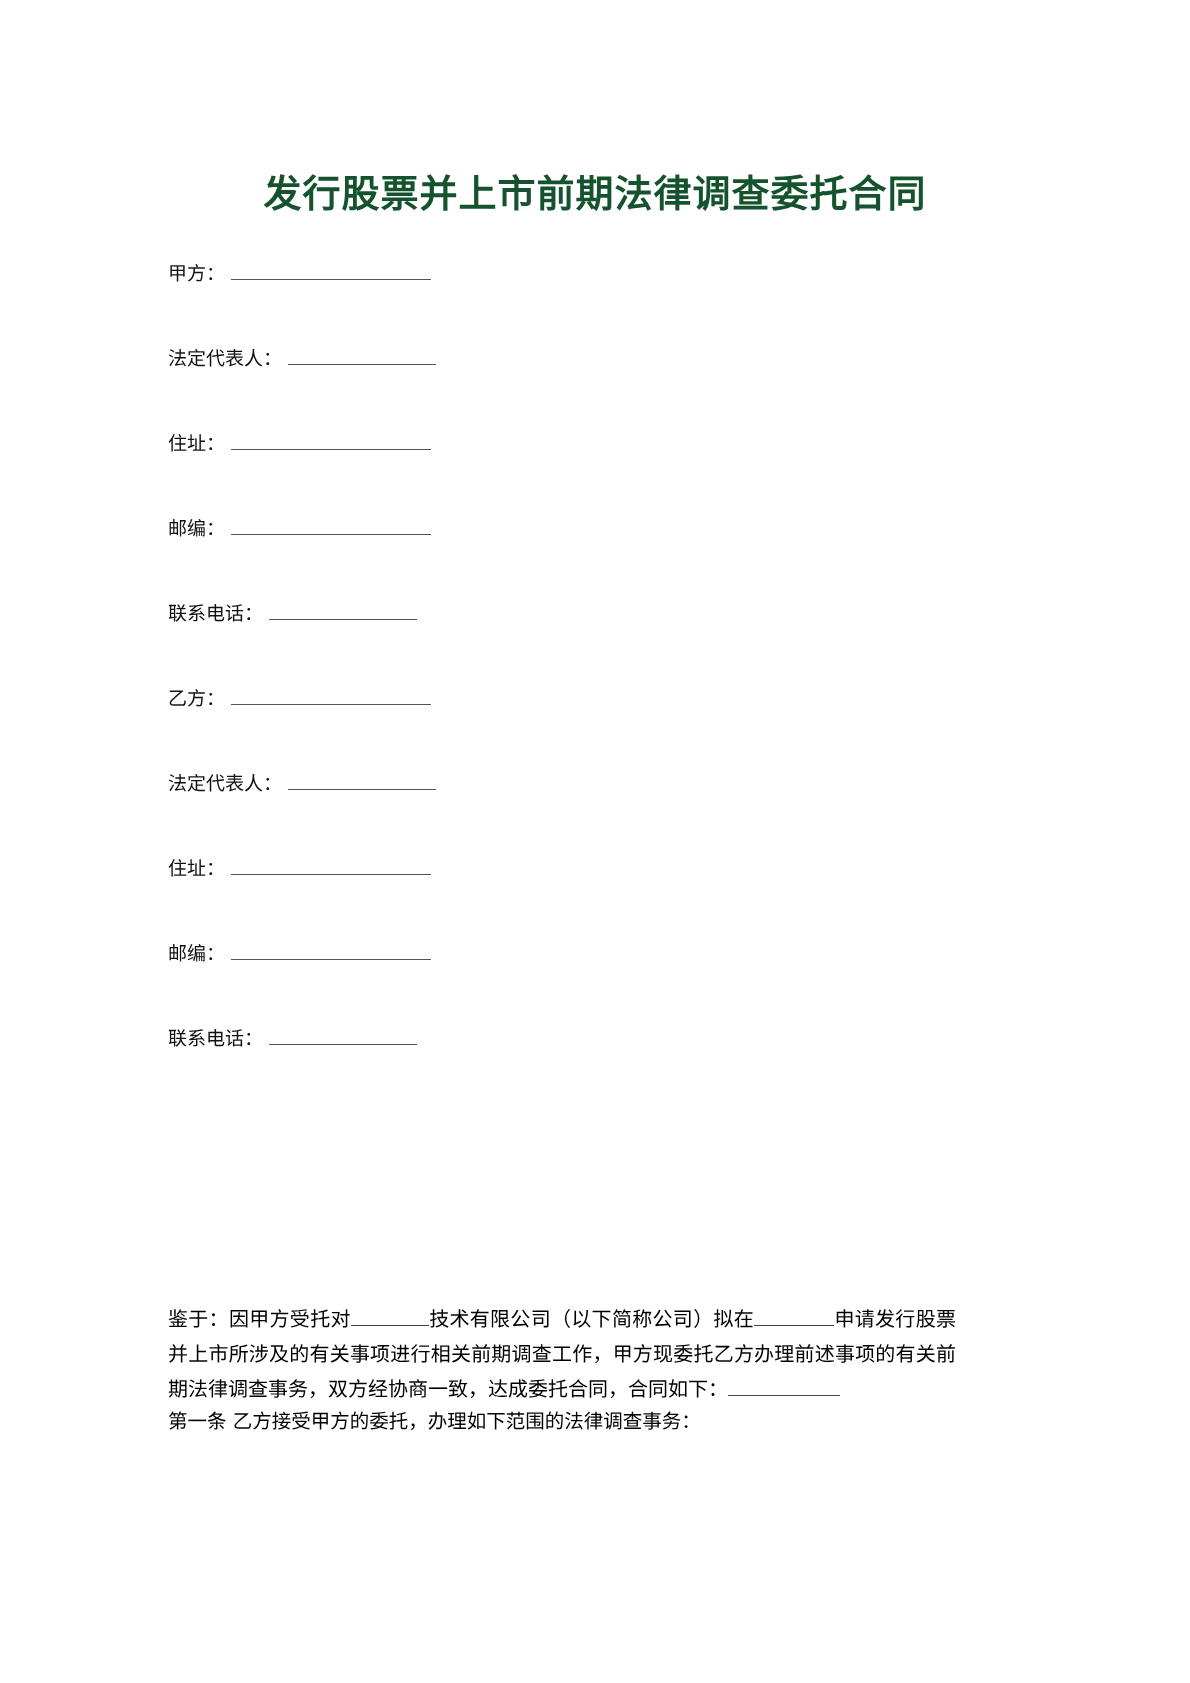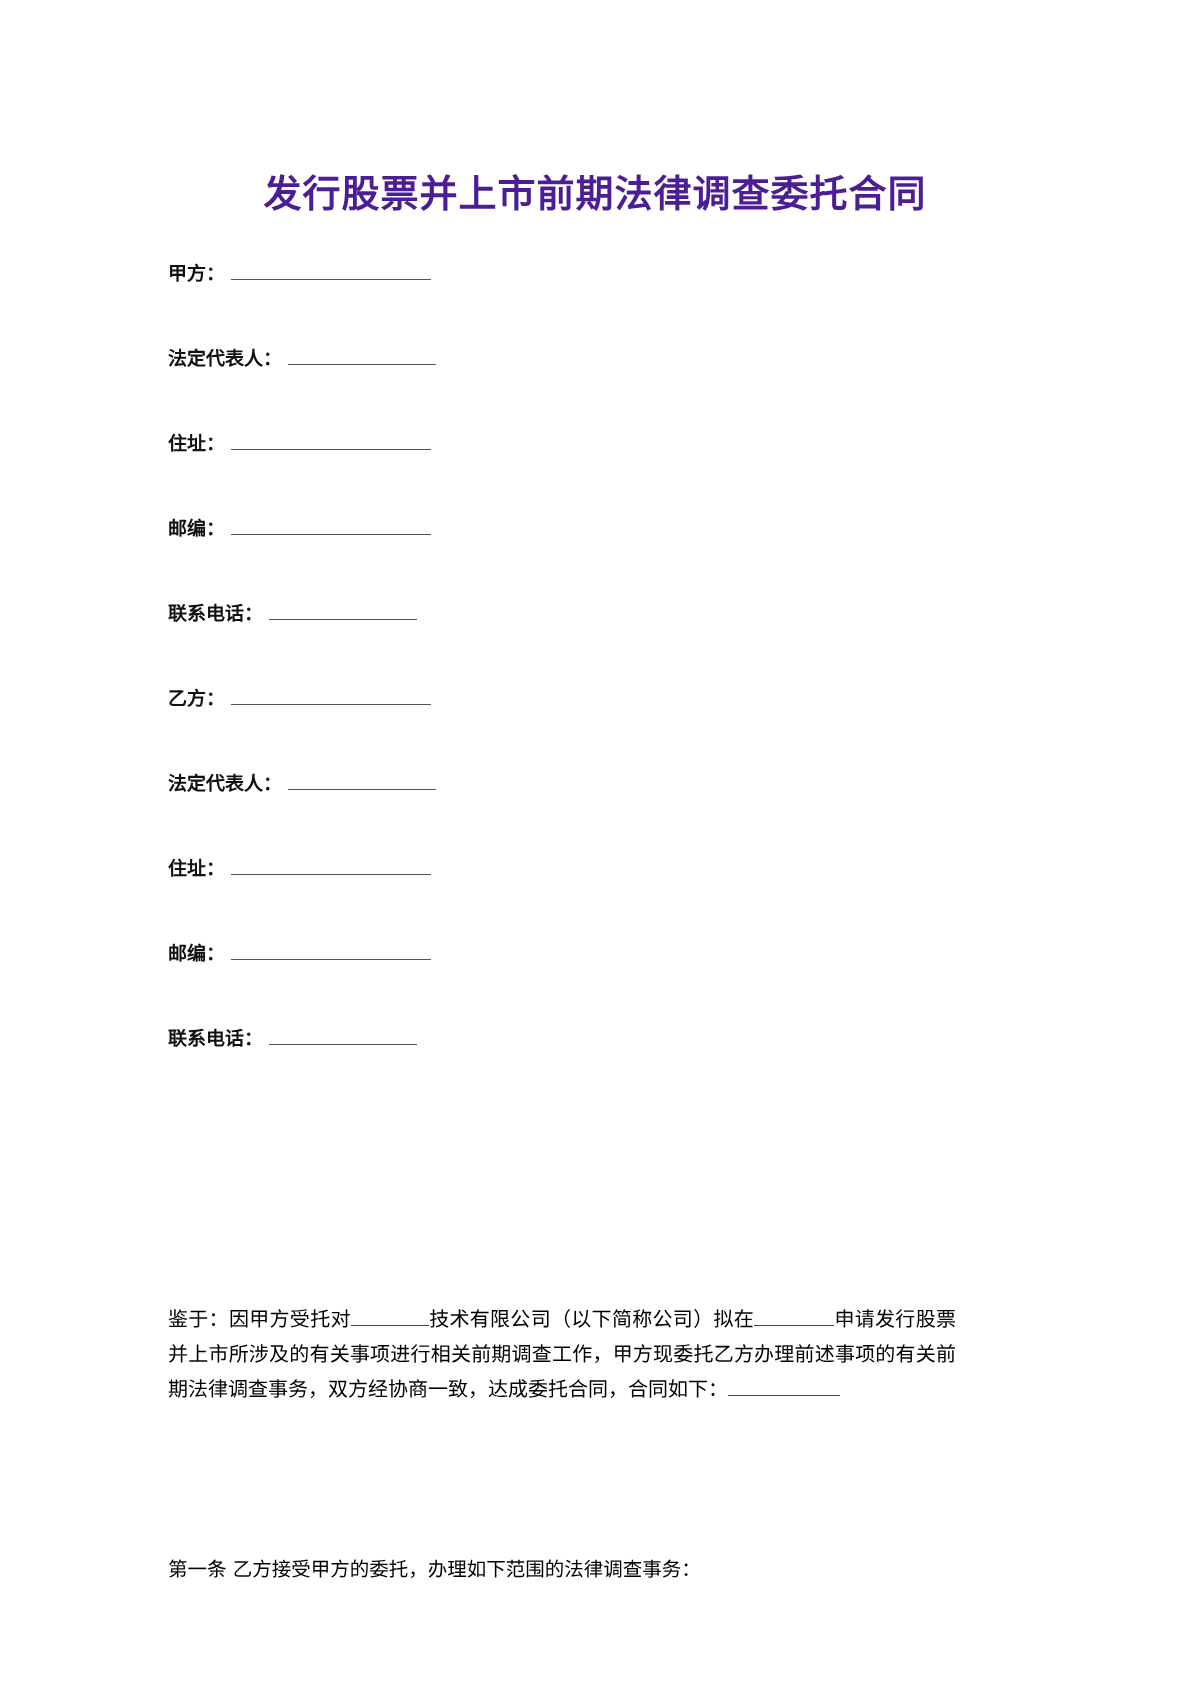--- a/index.html
+++ b/index.html
@@ -26,29 +26,28 @@
     position: absolute;
     left: 0;
     top: 148px;
     width: 1190px;
     text-align: center;
     font-size: 38px;
     font-weight: bold;
     letter-spacing: 1px;
     line-height: 1.15;
     font-family: "DejaVu Sans", "Liberation Sans", sans-serif;
-    color: #4c1d95;
+    color: #14532d;
     white-space: nowrap;
   }
   .field-list {
     position: absolute;
     left: 168px;
     top: 262px;
     width: 860px;
-    font-weight: bold;
   }
   .field-row {
     display: flex;
     align-items: baseline;
     height: 22px;
     margin-bottom: 63px;
     font-size: 19px;
     line-height: 22px;
   }
   .field-row:last-child {
@@ -85,21 +84,21 @@
     height: 13px;
     vertical-align: baseline;
   }
   .ib-a { width: 78px; }
   .ib-b { width: 80px; }
   .ib-c { width: 112px; }
 
   .clause-line {
     position: absolute;
     left: 168px;
-    top: 1555px;
+    top: 1407px;
     width: 860px;
     font-size: 19.5px;
     line-height: 30px;
     color: #000000;
     white-space: nowrap;
   }
 </style>
 </head>
 <body>
 

